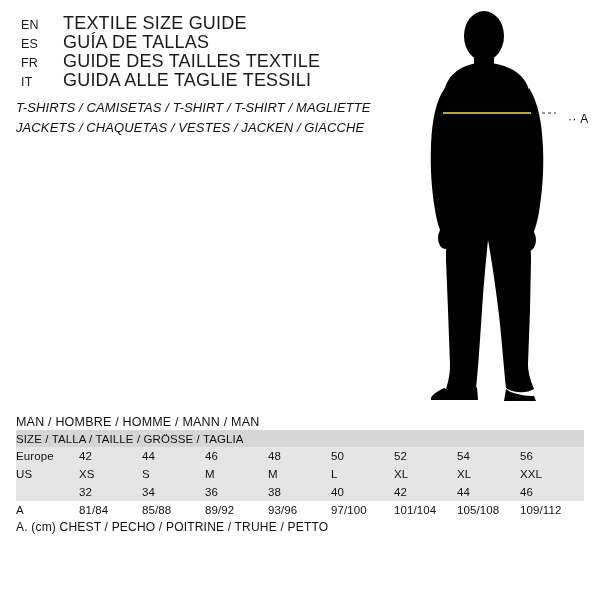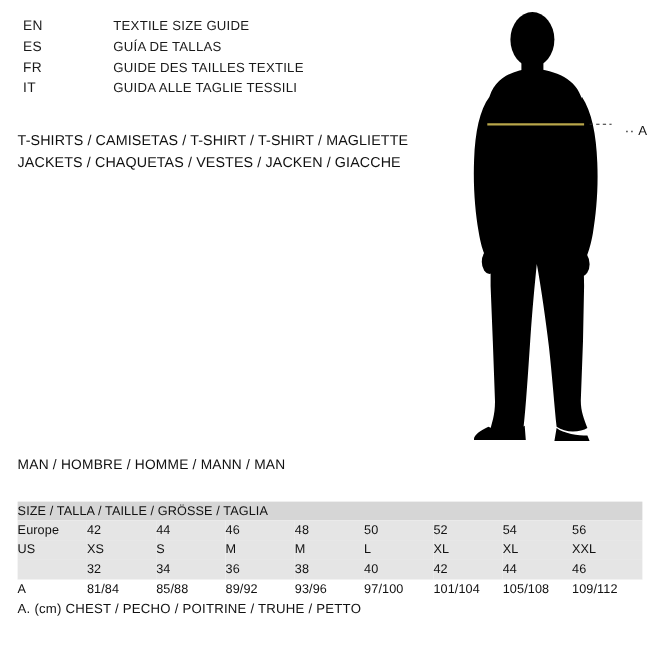--- a/index.html
+++ b/index.html
@@ -35,33 +35,33 @@
     height: 19px;
     line-height: 19px;
   }
   .legend-code {
     width: 42px;
     font-size: 12.5px;
     letter-spacing: 0.2px;
     color: #1a1a1a;
   }
   .legend-text {
-    font-size: 12px;
+    font-size: 18px;
     letter-spacing: 0.2px;
     color: #1a1a1a;
     white-space: nowrap;
-    margin-left: 40px;
   }
 
   
   .categories {
     position: absolute;
     left: 16px;
-    top: 118px;
+    top: 98px;
     width: 400px;
+    font-style: italic;
   }
   .category-line {
     font-size: 13px;
     line-height: 20px;
     letter-spacing: 0.1px;
     color: #111111;
     white-space: nowrap;
   }
 
   
@@ -88,21 +88,21 @@
   .table-area {
     position: absolute;
     left: 16px;
     top: 415px;
     width: 568px;
   }
   .table-title {
     font-size: 12.5px;
     letter-spacing: 0.2px;
     color: #111111;
-    margin-bottom: 27px;
+    margin-bottom: 1px;
     white-space: nowrap;
   }
   table.size-table {
     border-collapse: collapse;
     width: 568px;
     table-layout: fixed;
   }
   table.size-table td, table.size-table th {
     font-size: 11.5px;
     font-weight: normal;

